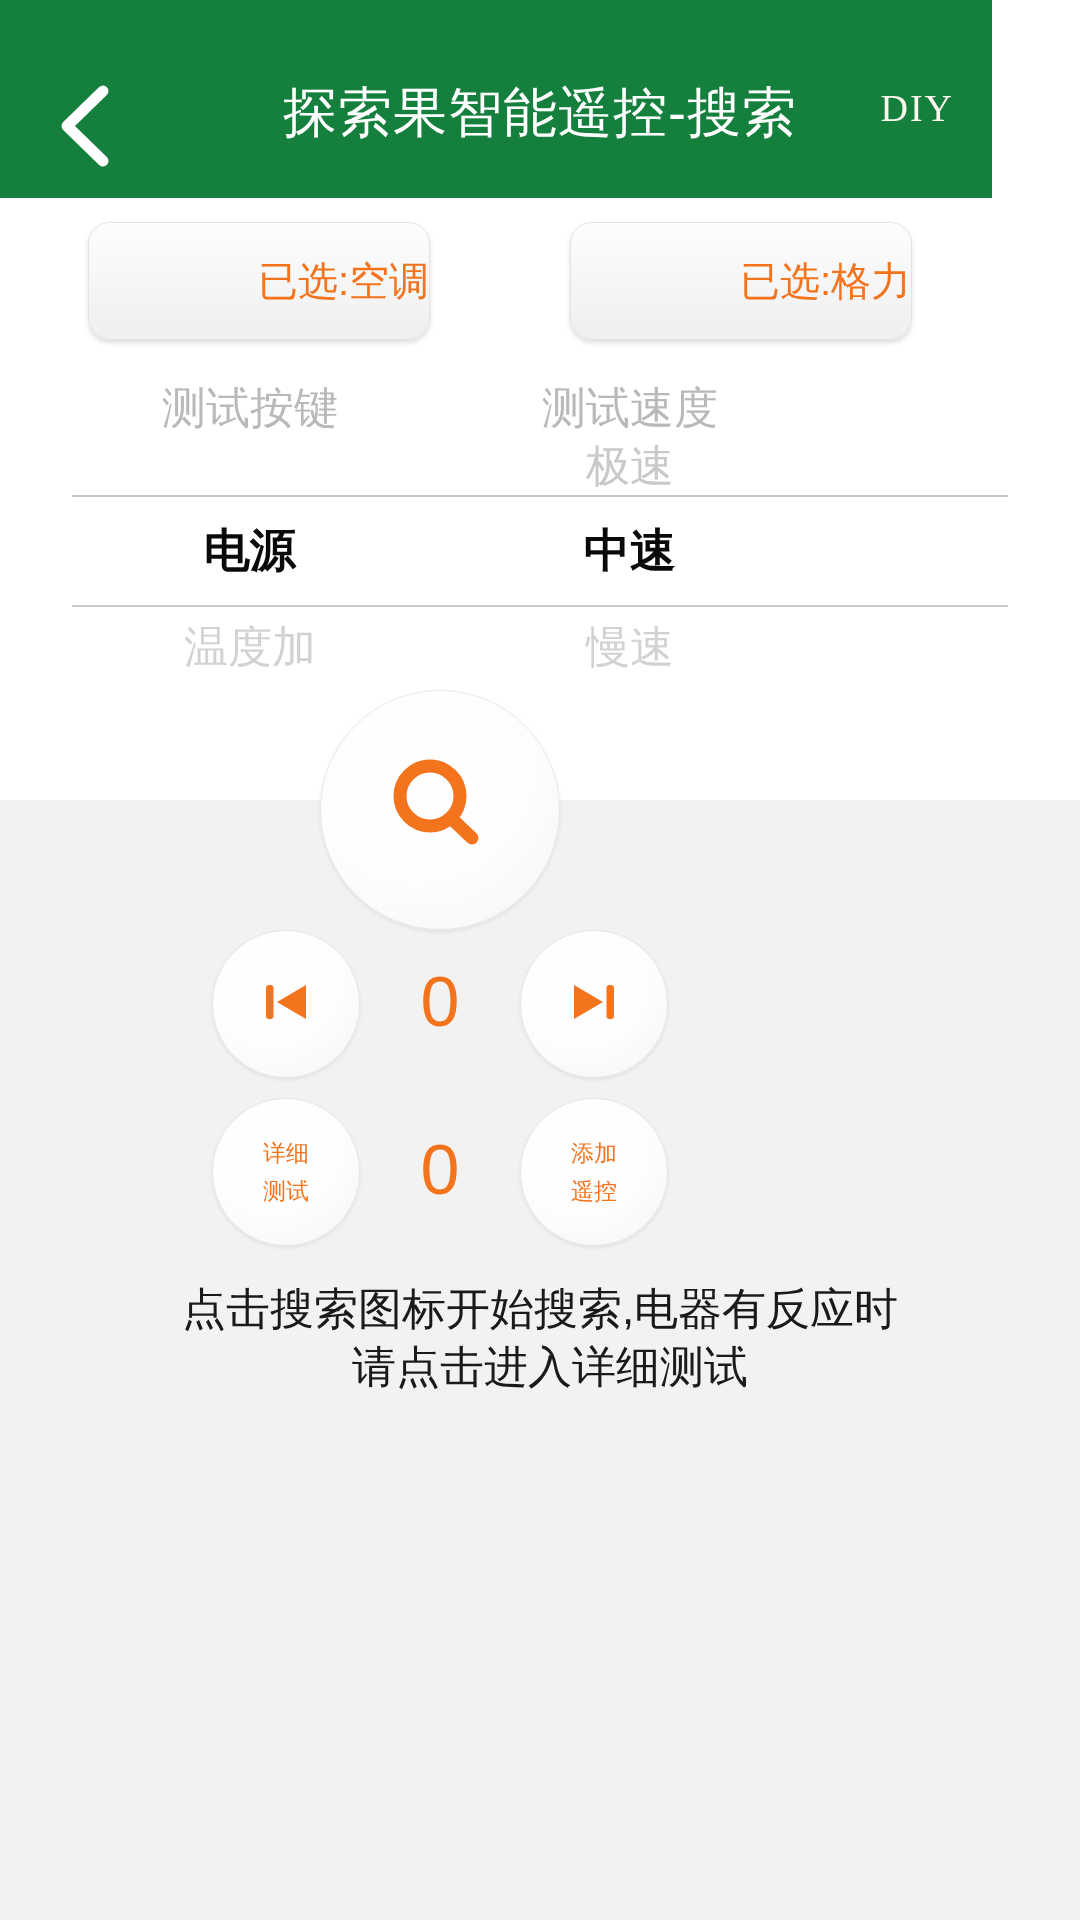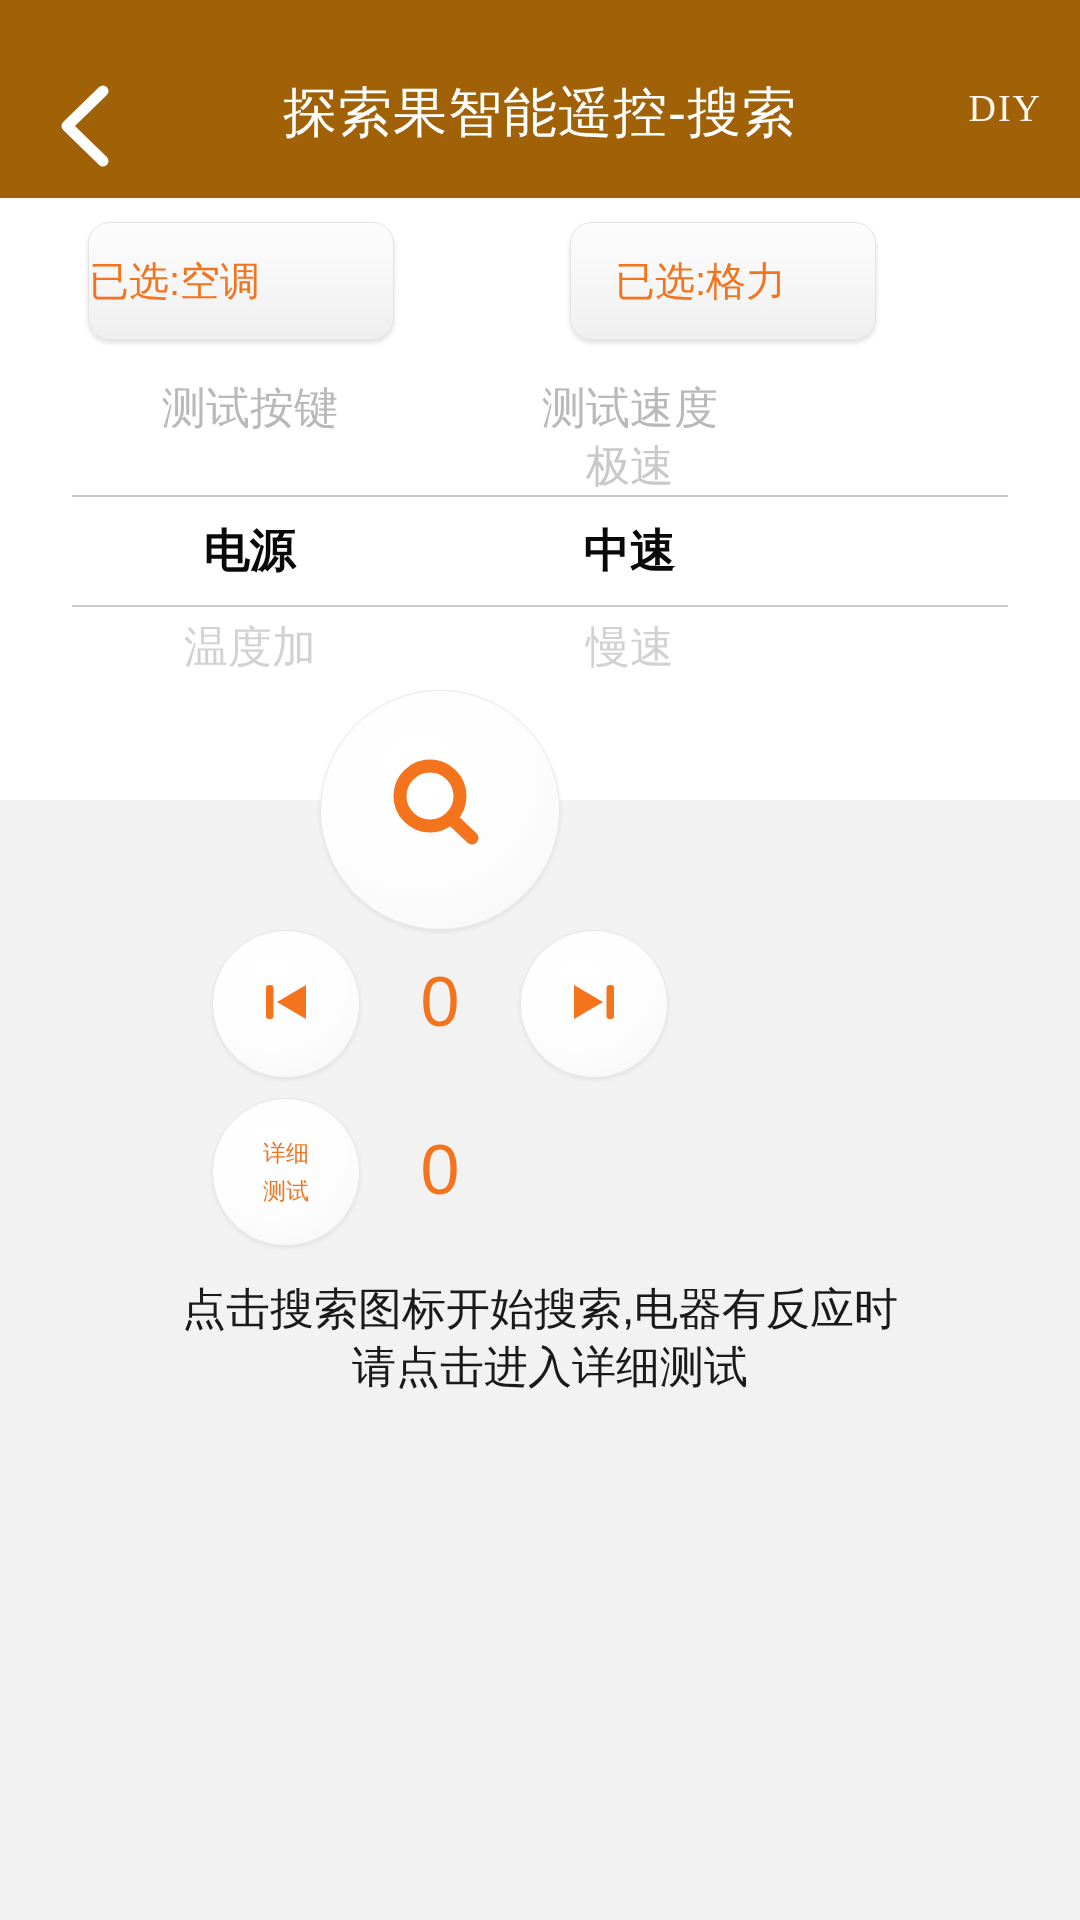--- a/index.html
+++ b/index.html
@@ -11,22 +11,22 @@
   }
   #app {
     position:relative;
     width:1080px; height:1920px;
     background:#ffffff;
   }
 
   
   .header {
     position:absolute; top:0; left:0;
-    width:1080px; height:198px;
-    background:#a16207;
+    width:992px; height:198px;
+    background:#15803d;
     display:flex; align-items:center;
   }
   .back-btn {
     position:absolute; left:42px; top:76px;
     width:86px; height:100px;
     display:flex; align-items:center; justify-content:center;
   }
   .back-btn svg { display:block; }
   .header-title {
     position:absolute; left:0; top:0;
@@ -47,26 +47,26 @@
     font-weight:400;
   }
 
   
   .sel-row {
     position:absolute; top:222px; left:0;
     width:1080px; height:120px;
   }
   .sel-btn {
     position:absolute;
-    width:306px; height:118px;
+    width:342px; height:118px;
     border-radius:22px;
     background:linear-gradient(180deg,#FDFDFD 0%,#F7F7F7 45%,#EFEFEF 100%);
     box-shadow:0 3px 5px rgba(0,0,0,0.13), inset 0 1px 0 rgba(255,255,255,0.9);
     border:1px solid #E3E3E3;
-    display:flex; align-items:center; justify-content:flex-start;
+    display:flex; align-items:center; justify-content:flex-end;
     color:#F4741E;
     font-size:40px;
   }
   .sel-btn.left  { left:88px; }
   .sel-btn.right { left:570px;padding-left:44px; }
 
   
   .pickers {
     position:absolute; top:350px; left:0;
     width:1080px; height:450px;
@@ -243,20 +243,24 @@
       </span>
     </div>
 
     <div class="counter counter-1">0</div>
 
     <div class="circle-btn circle-detail">
       <span class="circle-label">详细
 测试</span>
     </div>
 
+    <div class="circle-btn circle-add">
+      <span class="circle-label">添加
+遥控</span>
+    </div>
 
     <div class="counter counter-2">0</div>
 
     <div class="hint">
       <span class="l1">点击搜索图标开始搜索,电器有反应时</span>
       <span class="l2">请点击进入详细测试</span>
     </div>
 
   </div>
 </div>

